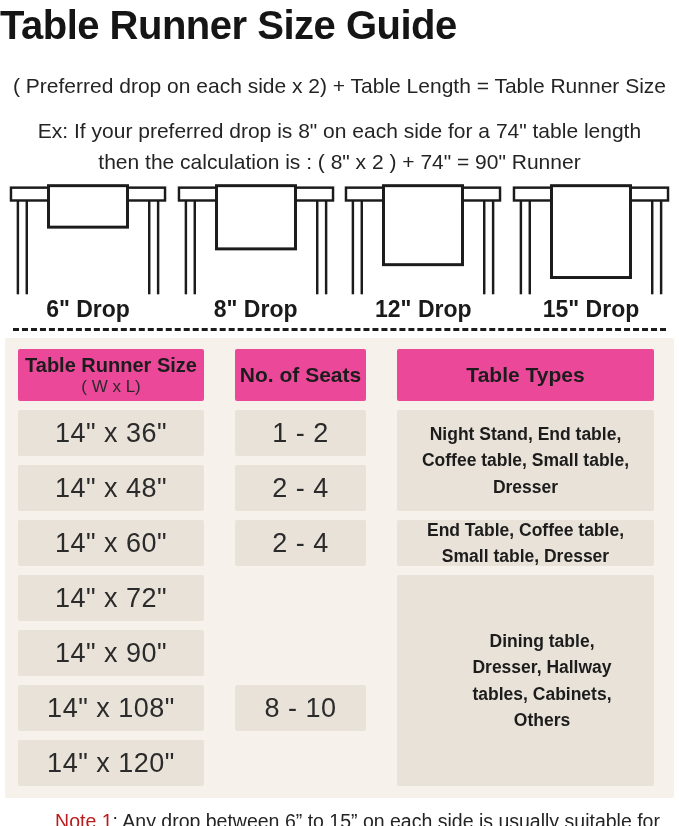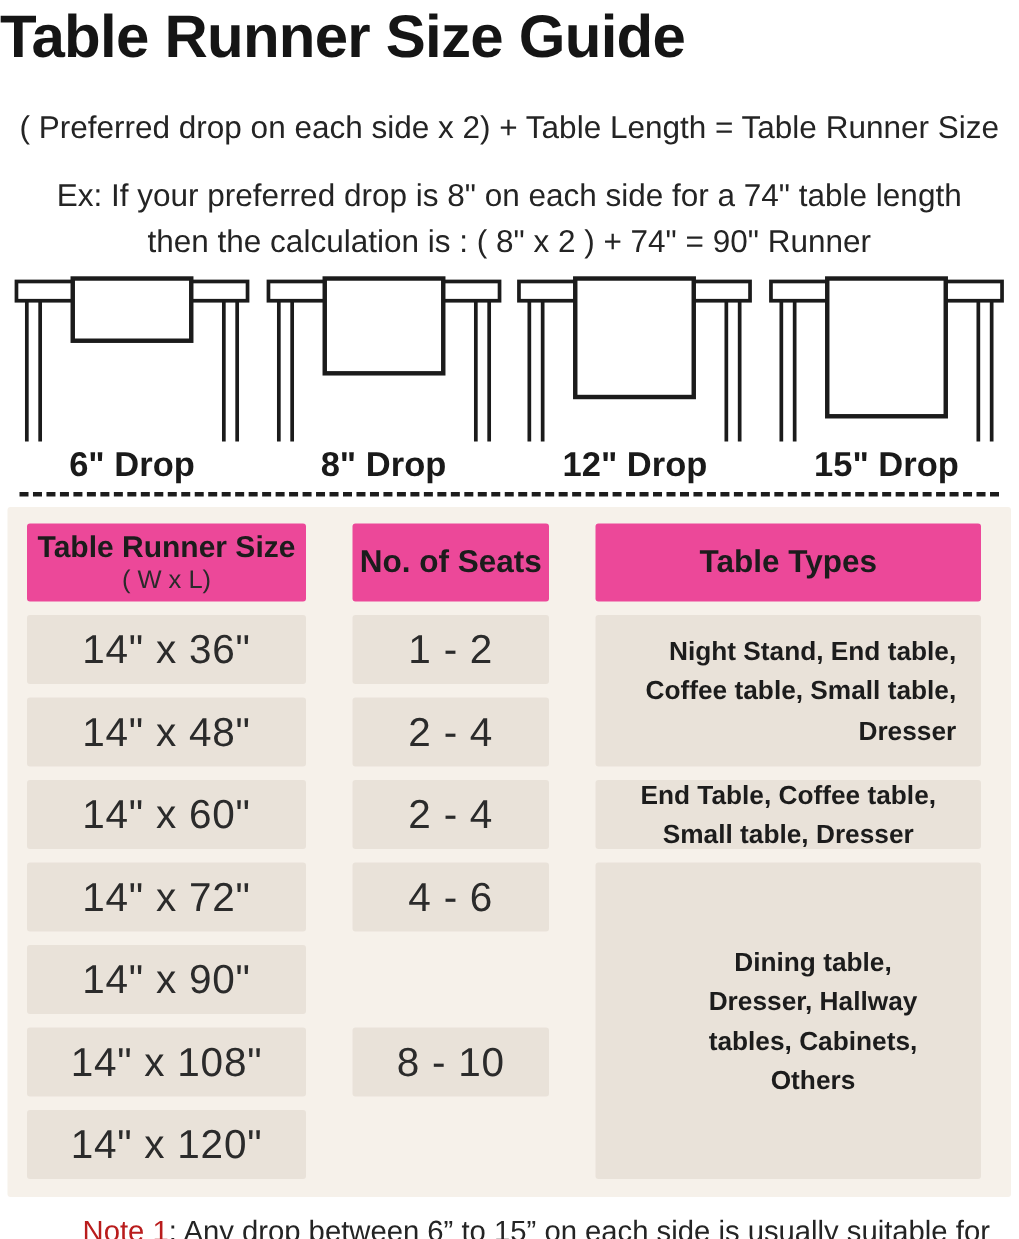--- a/index.html
+++ b/index.html
@@ -94,21 +94,21 @@
   .hdr-main { font-size: 20px; font-weight: 700; line-height: 1.15; color: #1c1c1c; }
   .hdr-sub  { font-size: 17px; font-weight: 400; color: #2a2a2a; }
   .hdr-single { font-size: 21px; font-weight: 700; color: #1c1c1c; }
   .val { font-size: 27px; font-weight: 400; color: #2b2b2b; letter-spacing: 0.5px; }
   .types-text {
     font-size: 17.5px;
     font-weight: 700;
     line-height: 1.5;
     color: #1c1c1c;
   }
-  .types-text.g0 { max-width: 224px; text-align: right; }
+  .types-text.g0 { max-width: 224px; }
   .types-text.g1 { max-width: 236px; }
   .types-text.g2 { max-width: 172px; }
 
   
   .c1 { grid-column: 1; } .c2 { grid-column: 2; } .c3 { grid-column: 3; }
   .r1 { grid-row: 1; } .r2 { grid-row: 2; } .r3 { grid-row: 3; } .r4 { grid-row: 4; }
   .r5 { grid-row: 5; } .r6 { grid-row: 6; } .r7 { grid-row: 7; } .r8 { grid-row: 8; }
   .span2 { grid-row: 2 / span 2; }
   .span4 { grid-row: 5 / span 4; padding-left: 33px; }
 
@@ -216,23 +216,20 @@
       <div class="cell c1 r4">
           <span class="val">14" x 60"</span>
         </div>
       <div class="cell c2 r4">
           <span class="val">2 - 4</span>
         </div>
 
       <div class="cell c1 r5">
           <span class="val">14" x 72"</span>
         </div>
-      <div class="cell c2 r5">
-          <span class="val">4 - 6</span>
-        </div>
 
       <div class="cell c1 r6">
           <span class="val">14" x 90"</span>
         </div>
 
       <div class="cell c1 r7">
           <span class="val">14" x 108"</span>
         </div>
       <div class="cell c2 r7">
           <span class="val">8 - 10</span>

